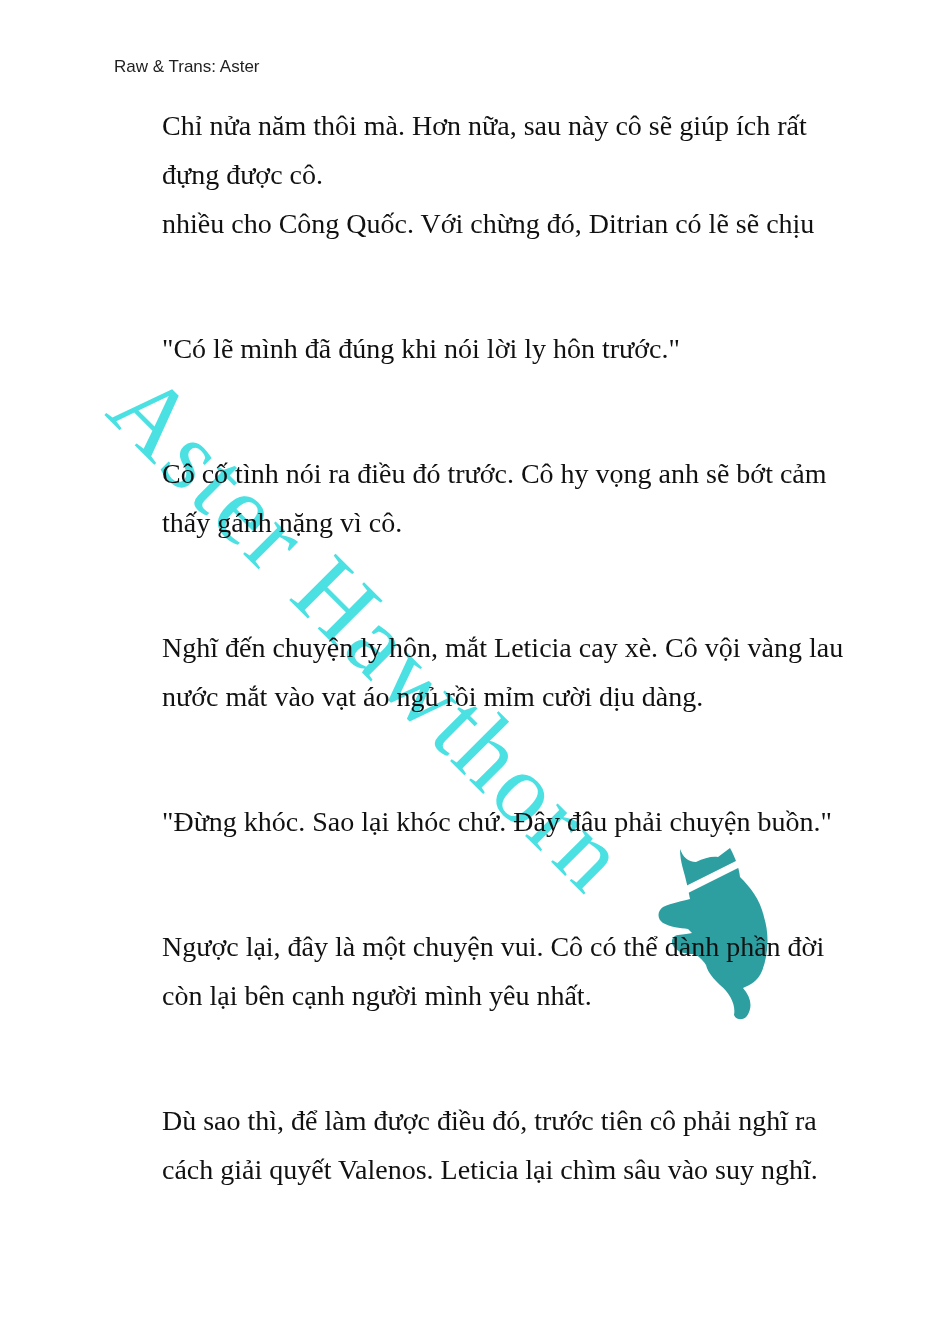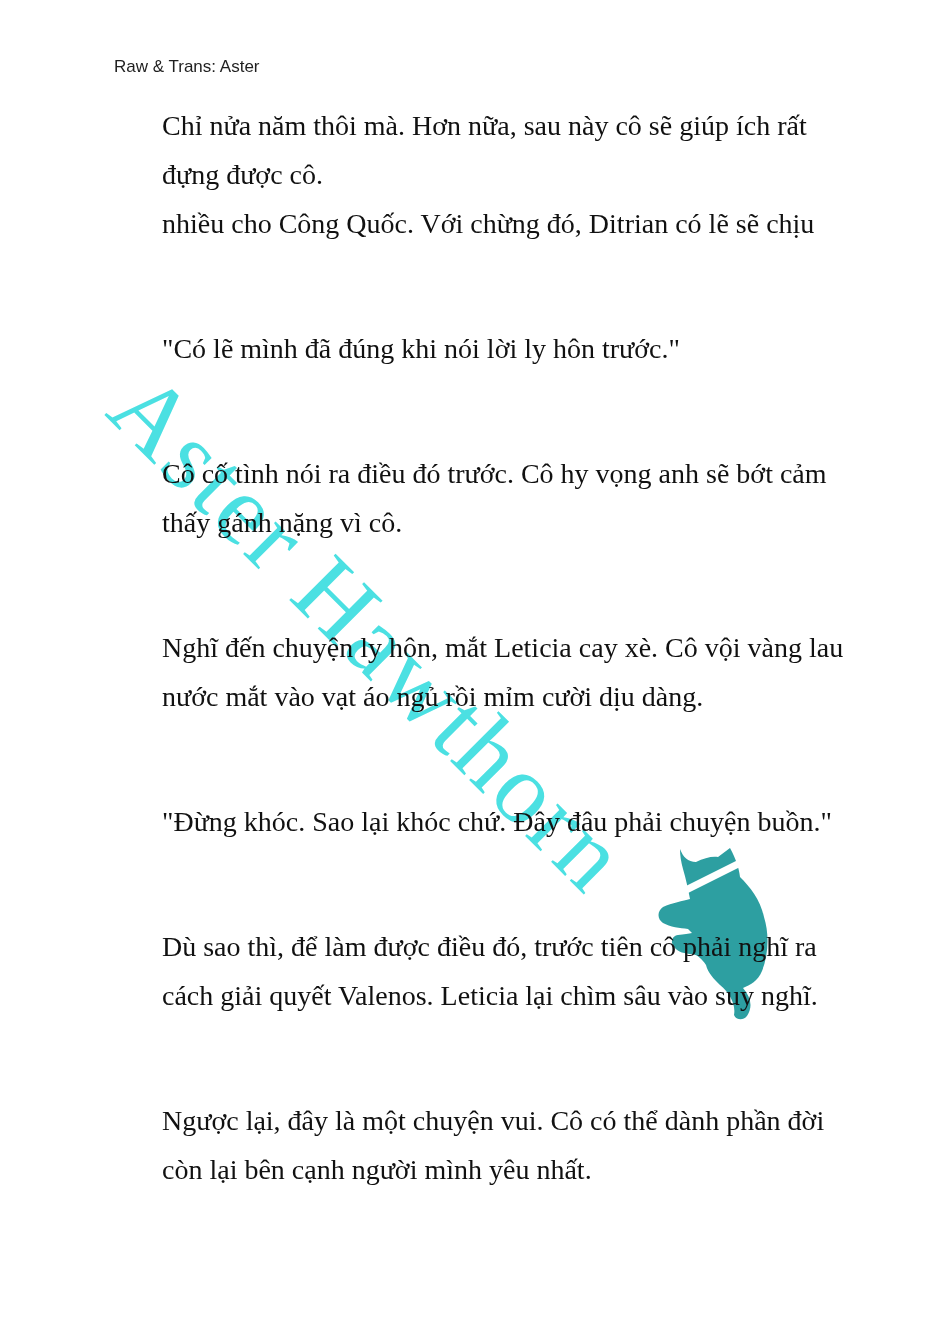--- a/index.html
+++ b/index.html
@@ -107,22 +107,22 @@
       <div class="line">thấy gánh nặng vì cô.</div>
     </div>
     <div class="para">
       <div class="line">Nghĩ đến chuyện ly hôn, mắt Leticia cay xè. Cô vội vàng lau</div>
       <div class="line">nước mắt vào vạt áo ngủ rồi mỉm cười dịu dàng.</div>
     </div>
     <div class="para">
       <div class="line">"Đừng khóc. Sao lại khóc chứ. Đây đâu phải chuyện buồn."</div>
     </div>
     <div class="para">
+      <div class="line">Ngược lại, đây là một chuyện vui. Cô có thể dành phần đời</div>
+      <div class="line">còn lại bên cạnh người mình yêu nhất.</div>
+    </div>
+    <div class="para">
       <div class="line">Dù sao thì, để làm được điều đó, trước tiên cô phải nghĩ ra</div>
       <div class="line">cách giải quyết Valenos. Leticia lại chìm sâu vào suy nghĩ.</div>
-    </div>
-    <div class="para">
-      <div class="line">Ngược lại, đây là một chuyện vui. Cô có thể dành phần đời</div>
-      <div class="line">còn lại bên cạnh người mình yêu nhất.</div>
     </div>
   </div>
 
 </div>
 
 </body></html>

